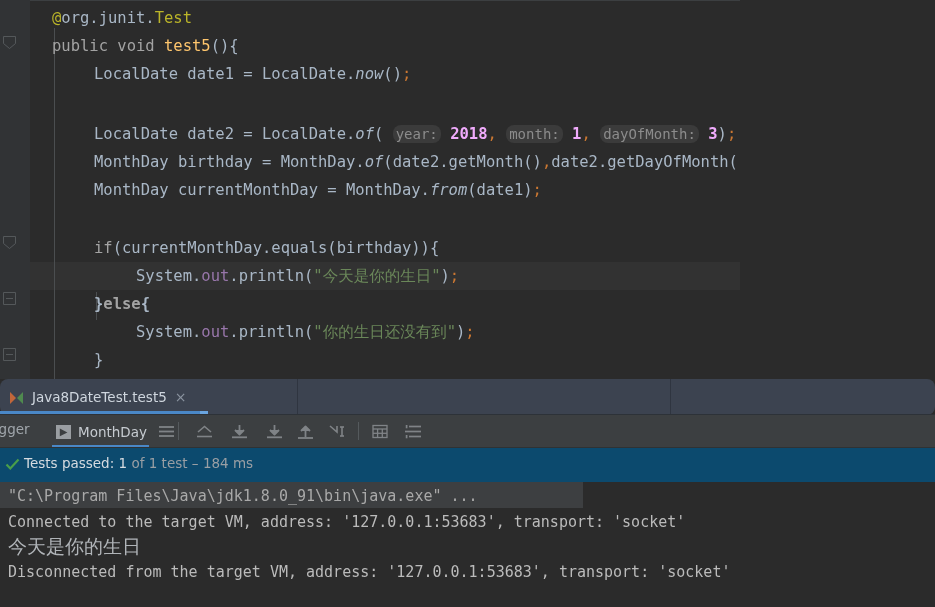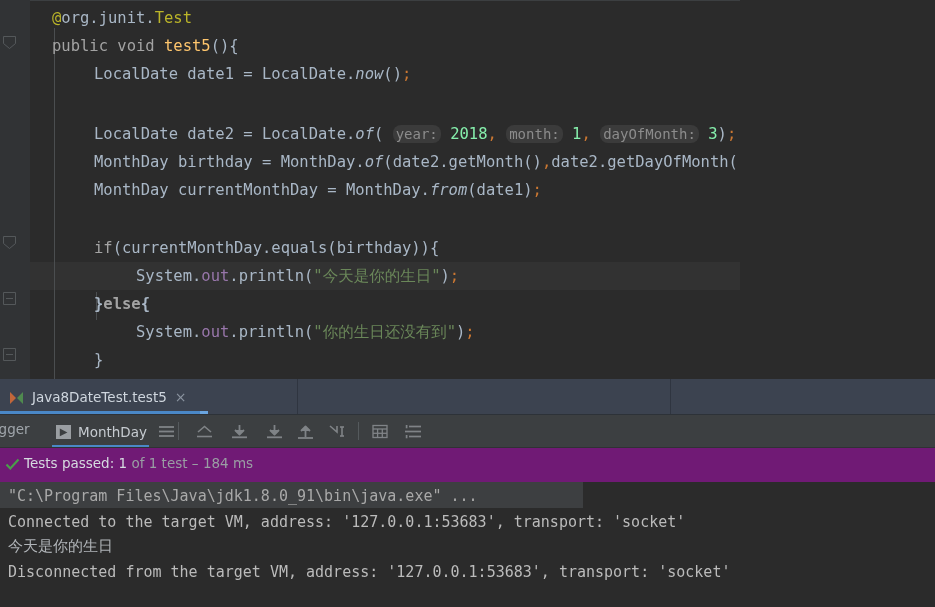--- a/index.html
+++ b/index.html
@@ -61,39 +61,40 @@
     white-space: pre;
     font-size: 15.5px;
     font-family: "DejaVu Sans Mono", monospace;
     color: #a9b7c6;
     letter-spacing: 0px;
   }
   .kw       { color: #a3a3a3; }
   .anno     { color: #bbb529; }
   .anno-pkg { color: #a9b7c6; }
   .meth     { color: #ffc66d; }
-  .num      { color: #86efac; }
+  .num      { color: #f0abfc; font-weight: bold; }
   .str      { color: #6a8759; }
   .static   { color: #9876aa; }
   .italm    { font-style: italic; }
   .semi     { color: #cc7832; }
   .hint {
     color: #8c8c8c;
     background: #3b3b3b;
     border-radius: 8px;
     padding: 1px 3px;
     font-size: 14px;
   }
 
   
   #tabbar {
     position: absolute; left: 0; top: 379px;
     width: 935px; height: 36px;
     background: #3c4350;
     font-family: "DejaVu Sans", sans-serif;
+    border-radius: 8px;
   }
   .tab-divider {
     position: absolute; top: 0; width: 1px; height: 35px;
     background: #2f3540;
   }
   #tab-active {
     position: absolute; left: 0; top: 0;
     width: 208px; height: 36px;
     display: flex; align-items: center;
     padding-left: 9px;
@@ -155,21 +156,21 @@
   .tb-sep  { position: absolute; top: 7px; width: 1px; height: 18px; background: #555a5d; }
   #toolbar-bottom {
     position: absolute; left: 0; top: 32px; width: 935px; height: 1px;
     background: #2f3234;
   }
 
   
   #statusbar {
     position: absolute; left: 0; top: 448px;
     width: 935px; height: 34px;
-    background: #701a75;
+    background: #0c4a6e;
     font-family: "DejaVu Sans", sans-serif;
   }
   #check-icon {
     position: absolute; left: 5px; top: 9px;
     width: 15px; height: 15px;
   }
   #status-text {
     position: absolute; left: 24px; top: 7px;
     font-size: 13.5px;
     font-family: "DejaVu Sans", sans-serif;
@@ -192,21 +193,21 @@
     height: 24px;
     font-family: "DejaVu Sans Mono", monospace;
     color: #bbbbbb;
   }
   #cmd-fold {
     position: absolute; left: 0px; top: 0px;
     width: 583px; height: 26px;
     background: #3d3f41;
   }
   #cmd-line { color: #a9a9a9; }
-  .out-cn { color: #b0b4b8; font-family: "DejaVu Sans", sans-serif; font-size: 15px; }
+  .out-cn { color: #b0b4b8; font-family: "DejaVu Sans", sans-serif; font-size: 19px; }
 </style>
 </head>
 <body>
 
 <div id="editor">
   <div id="editor-top-rule"></div>
   <div id="caret-line-gut"></div>
   <div id="caret-line"></div>
   <div id="gutter"></div>
   <div id="indent-guide"></div>

